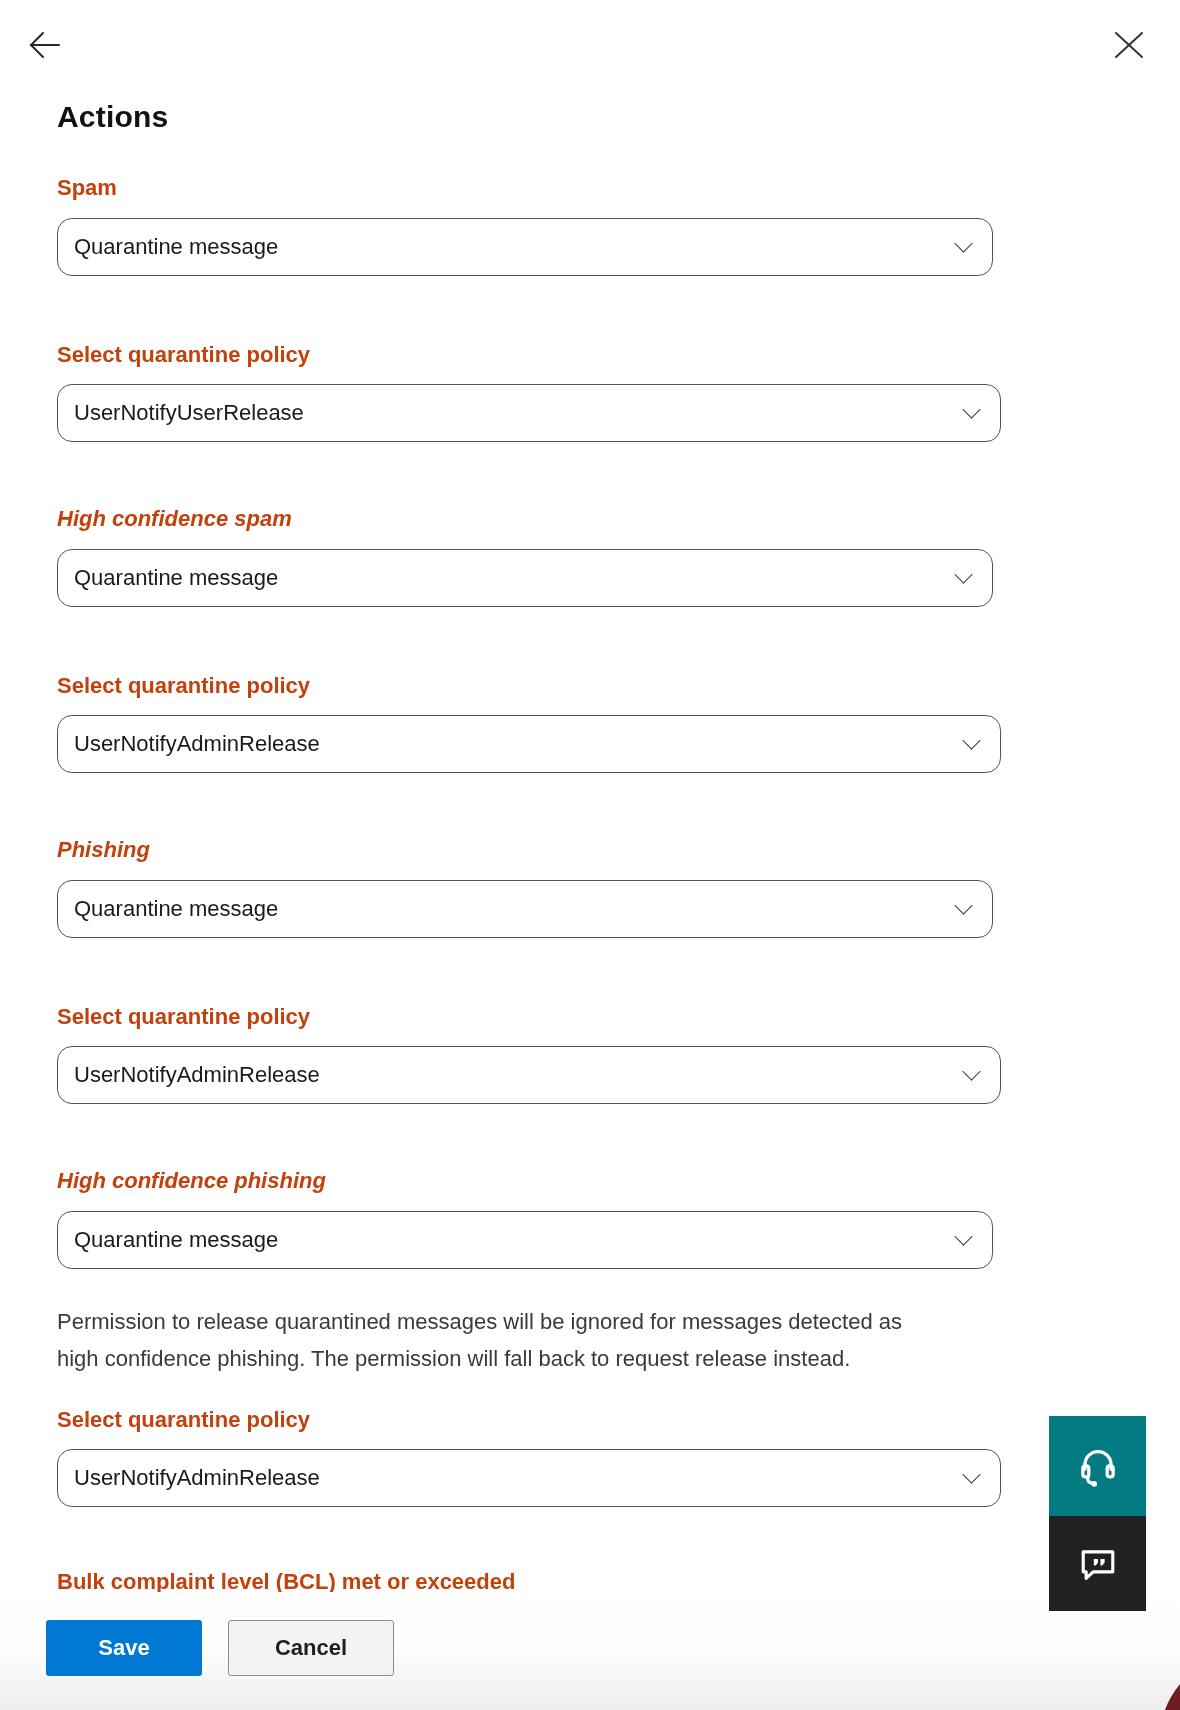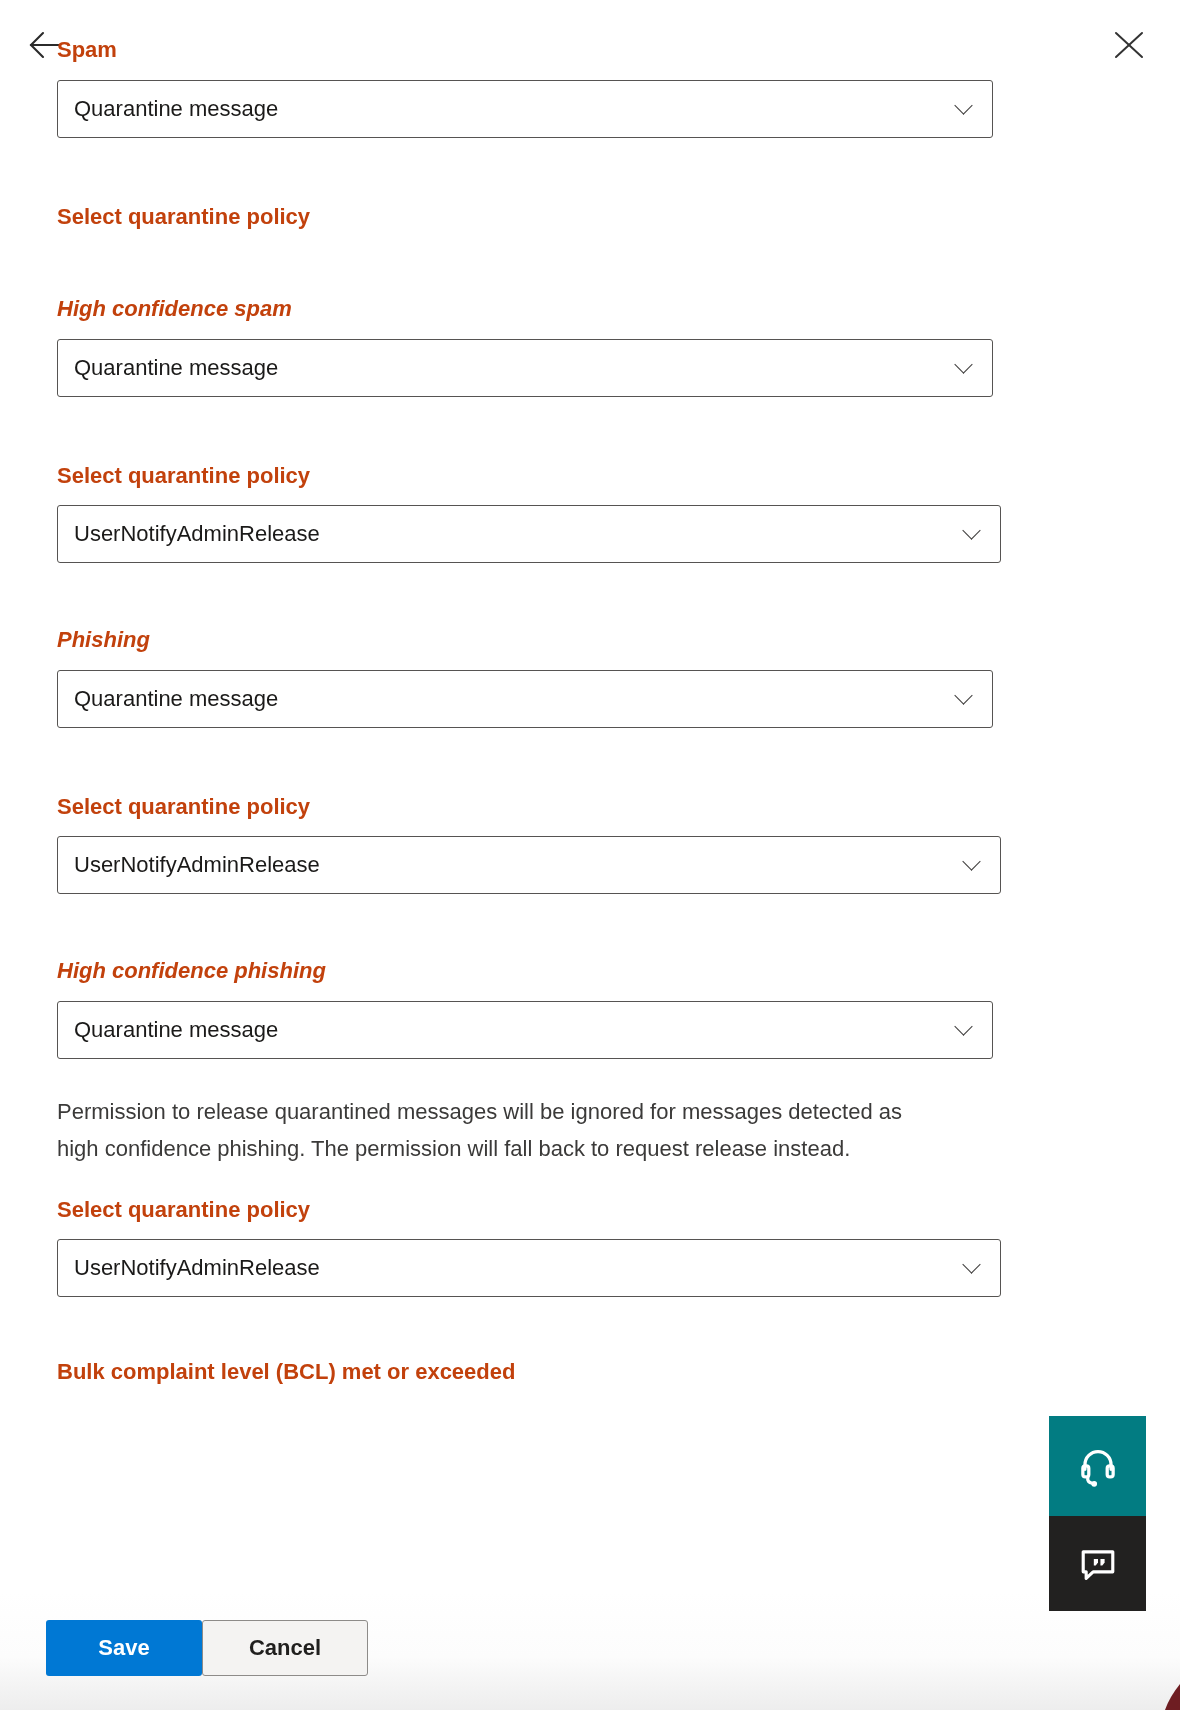--- a/index.html
+++ b/index.html
@@ -18,21 +18,21 @@
   
   .content { position:absolute; left:57px; top:0; width:1012px; }
   .page-title { margin-top:96px; font-size:30px; line-height:42px; font-weight:700; color:#121212; letter-spacing:.2px; }
 
   .section-label { font-size:22px; line-height:30px; font-weight:600; color:#c2410c; }
   .lbl-s1 { margin-top:35px; }
   .lbl-next { margin-top:62px;font-style:italic; }
 
   .dd {
     margin-top:15px; height:58px; width:936px;
-    border:1.6px solid #565452; border-radius:3px; background:#fff;
+    border:1.6px solid #565452; border-radius:15px; background:#fff;
     display:flex; align-items:center; justify-content:space-between;
     padding:0 22px 0 16px; cursor:pointer;
   }
   .dd-text { font-size:22px; color:#1b1a19; }
   .chev {
     width:13px; height:13px; margin-top:-7px; flex:0 0 auto;
     border-left:1.7px solid #3b3a39; border-bottom:1.7px solid #3b3a39;
     transform:rotate(-45deg);
   }
 
@@ -43,21 +43,21 @@
 
   .note { margin-top:34px; width:985px; font-size:22px; line-height:37px; color:#3b3a39; font-weight:400; }
   .note span { display:block; }
 
   .bulk-label { margin-top:60px; white-space:nowrap; }
 
   
   .footer {
     position:absolute; left:0; right:0; bottom:0; height:118px; z-index:5;
     background:linear-gradient(180deg,#ffffff 0%,#fcfcfc 55%,#ededed 100%);
-    padding:28px 0 0 46px; display:flex; 
+    padding:28px 0 0 46px; display:flex; gap:26px;
   }
   .btn {
     height:56px; font-size:22px; font-weight:600; border-radius:3px;
     font-family:inherit; cursor:pointer; display:inline-flex;
     align-items:center; justify-content:center;
   }
   .btn-primary { min-width:156px; background:#0078d4; color:#ffffff; border:none; }
   .btn-default { min-width:166px; background:#f4f3f2; color:#201f1e; border:1px solid #8d8b89; }
 
   
@@ -85,28 +85,33 @@
   <svg width="30" height="28" viewBox="0 0 30 28">
     <g stroke="#333333" stroke-width="2" fill="none" stroke-linecap="round">
       <line x1="2" y1="2" x2="28" y2="26"></line>
       <line x1="28" y1="2" x2="2" y2="26"></line>
     </g>
   </svg>
 </button>
 
 <div class="content">
 
+  <h1 class="page-title">Actions</h1>
 
   <div class="section-label lbl-s1">Spam</div>
   <div class="dd">
     <span class="dd-text">Quarantine message</span>
     <span class="chev"></span>
   </div>
   <div class="policy">
     <div class="section-label">Select quarantine policy</div>
+    <div class="dd">
+      <span class="dd-text">UserNotifyUserRelease</span>
+      <span class="chev"></span>
+    </div>
   </div>
 
   <div class="section-label lbl-next">High confidence spam</div>
   <div class="dd">
     <span class="dd-text">Quarantine message</span>
     <span class="chev"></span>
   </div>
   <div class="policy">
     <div class="section-label">Select quarantine policy</div>
     <div class="dd">

